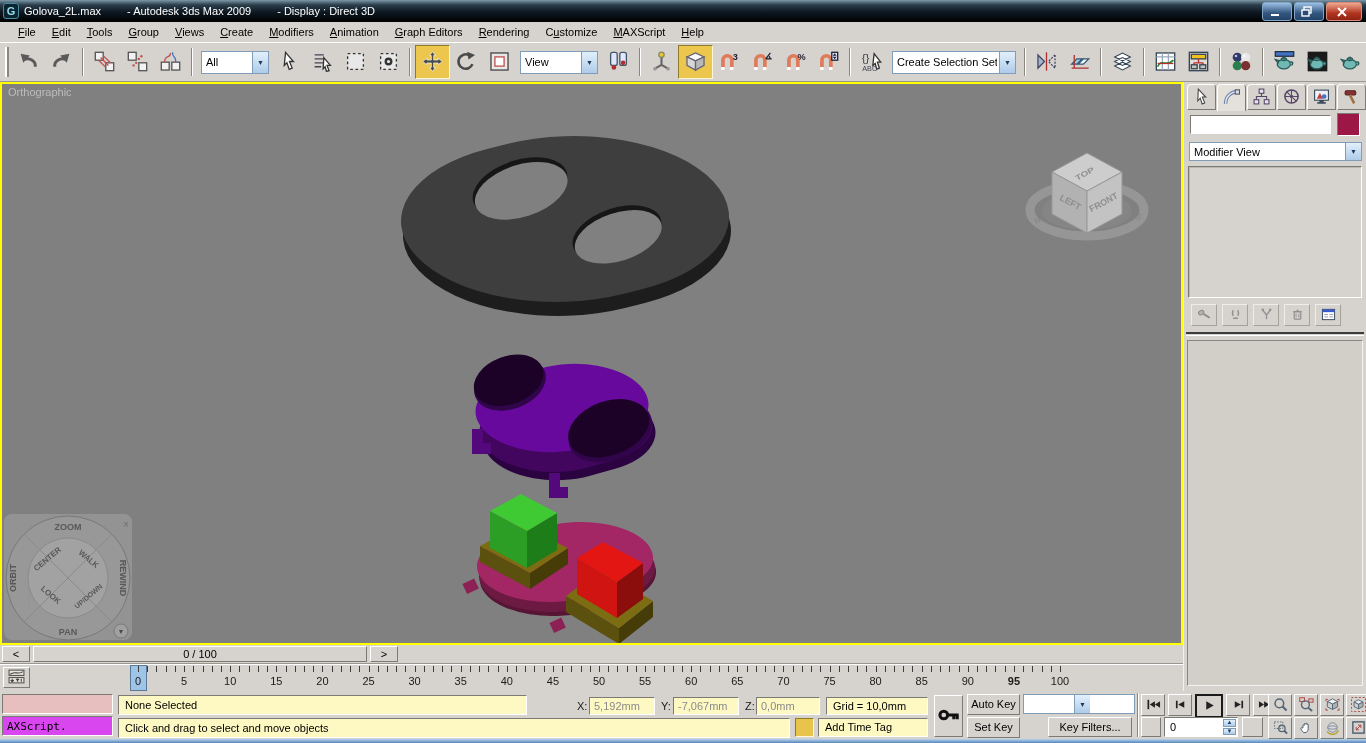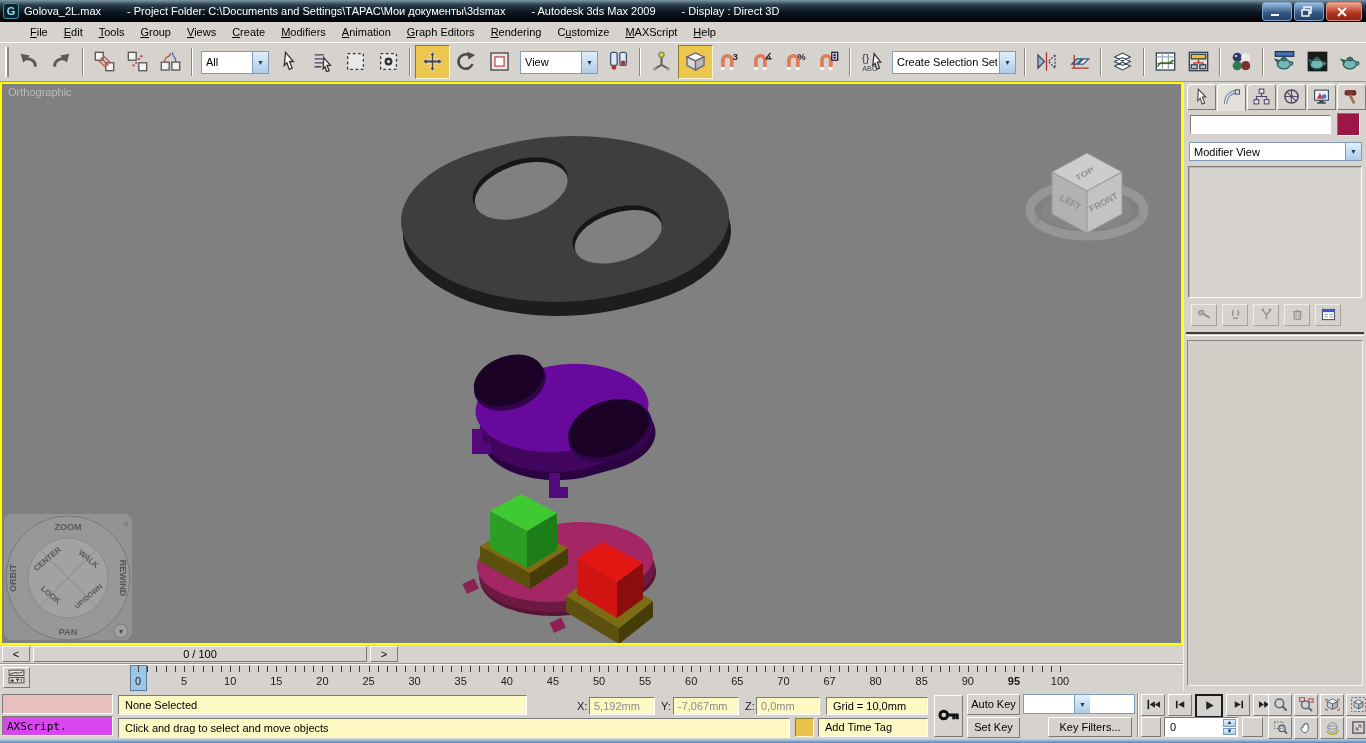--- a/index.html
+++ b/index.html
@@ -14,21 +14,21 @@
   #titlebar{left:0;top:0;width:1366px;height:22px;display:flex;align-items:center;
     background:linear-gradient(#7d98a8 0%,#2c3f4c 22%,#0d1822 55%,#000 100%);color:#fff;padding-left:3px;}
   #titlebar .seg{margin-right:26px;white-space:nowrap;}
   #titlebar svg{width:16px;height:16px;margin-right:5px;}
   #winbtns{position:absolute;right:4px;top:2px;display:flex;gap:2px;}
   .wbtn{width:28px;height:17px;border-radius:3px;border:1px solid #7fa6c8;display:flex;align-items:center;justify-content:center;
     background:linear-gradient(#9cc0e4,#33557f 60%,#24436a);}
   .wbtn.close{width:34px;background:linear-gradient(#f0a890,#b23420 60%,#8e2414);border-color:#d88a78;}
   .wbtn svg{width:14px;height:14px;}
   
-  #menubar{left:0;top:22px;width:1366px;height:20px;display:flex;align-items:center;padding-left:22px;background:#d6d3ce;}
+  #menubar{left:0;top:22px;width:1366px;height:20px;display:flex;align-items:center;padding-left:10px;background:#d6d3ce;}
   .menuitem{padding:2px 8px;white-space:nowrap;}
   
   #toolbar{left:0;top:42px;width:1366px;height:40px;display:flex;align-items:center;
     border-top:1px solid #fff;border-bottom:1px solid #9a978f;background:#d6d3ce;padding-left:2px;}
   .thandle{width:6px;height:30px;border-left:2px solid #fff;border-right:2px solid #8a877f;margin:0 3px;}
   .tsep{width:2px;height:28px;border-left:1px solid #8a877f;border-right:1px solid #fff;margin:0 4px;}
   .tbtn{width:33px;height:32px;display:flex;align-items:center;justify-content:center;flex:none;}
   .tbtn svg{width:21px;height:21px;}
   .tbtn.active{background:#edc74d;border:1px solid;border-color:#8c7a2e #fff8d8 #fff8d8 #8c7a2e;}
   .tdd{height:21px;background:#fff;border:1px solid #7f9db9;display:flex;align-items:center;
@@ -113,21 +113,20 @@
 </style>
 </head>
 <body>
 
 <div id="titlebar" class="abs">
   <svg viewBox="0 0 16 16">
       <rect x="0.5" y="0.5" width="15" height="15" rx="2.5" fill="#0a2430" stroke="#4a8aa0"></rect>
       <text x="8" y="12" text-anchor="middle" font-size="11" font-weight="bold" fill="#9adcf0">G</text>
     </svg>
   <span class="seg">Golova_2L.max</span>
-  <span class="seg">- Project Folder: C:\Documents and Settings\ТАРАС\Мои документы\3dsmax</span>
   <span class="seg">- Autodesk 3ds Max  2009</span>
   <span class="seg">- Display : Direct 3D</span>
   <div id="winbtns">
     <div class="wbtn">
         <svg viewBox="0 0 16 16">
           <path d="M4 11 H12" stroke="#fff" stroke-width="2"></path>
         </svg>
       </div>
     <div class="wbtn">
         <svg viewBox="0 0 16 16">
@@ -713,21 +712,21 @@
       <div class="tick" style="left: 755.74px;"></div>
       <div class="tick" style="left: 764.96px;"></div>
       <div class="tick" style="left: 774.18px;"></div>
       <div class="tick" style="left: 783.4px;"></div>
       <div class="num" style="left: 783.4px;">70</div>
       <div class="tick" style="left: 792.62px;"></div>
       <div class="tick" style="left: 801.84px;"></div>
       <div class="tick" style="left: 811.06px;"></div>
       <div class="tick" style="left: 820.28px;"></div>
       <div class="tick" style="left: 829.5px;"></div>
-      <div class="num" style="left: 829.5px;">67</div>
+      <div class="num" style="left: 829.5px;">75</div>
       <div class="tick" style="left: 838.72px;"></div>
       <div class="tick" style="left: 847.94px;"></div>
       <div class="tick" style="left: 857.16px;"></div>
       <div class="tick" style="left: 866.38px;"></div>
       <div class="tick" style="left: 875.6px;"></div>
       <div class="num" style="left: 875.6px;">80</div>
       <div class="tick" style="left: 884.82px;"></div>
       <div class="tick" style="left: 894.04px;"></div>
       <div class="tick" style="left: 903.26px;"></div>
       <div class="tick" style="left: 912.48px;"></div>

